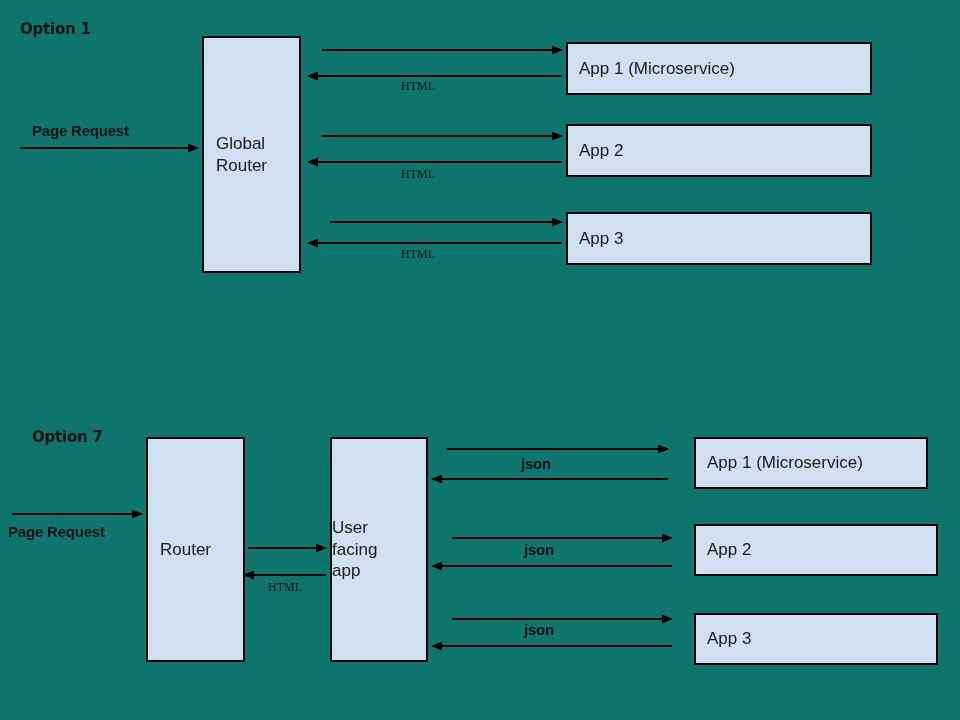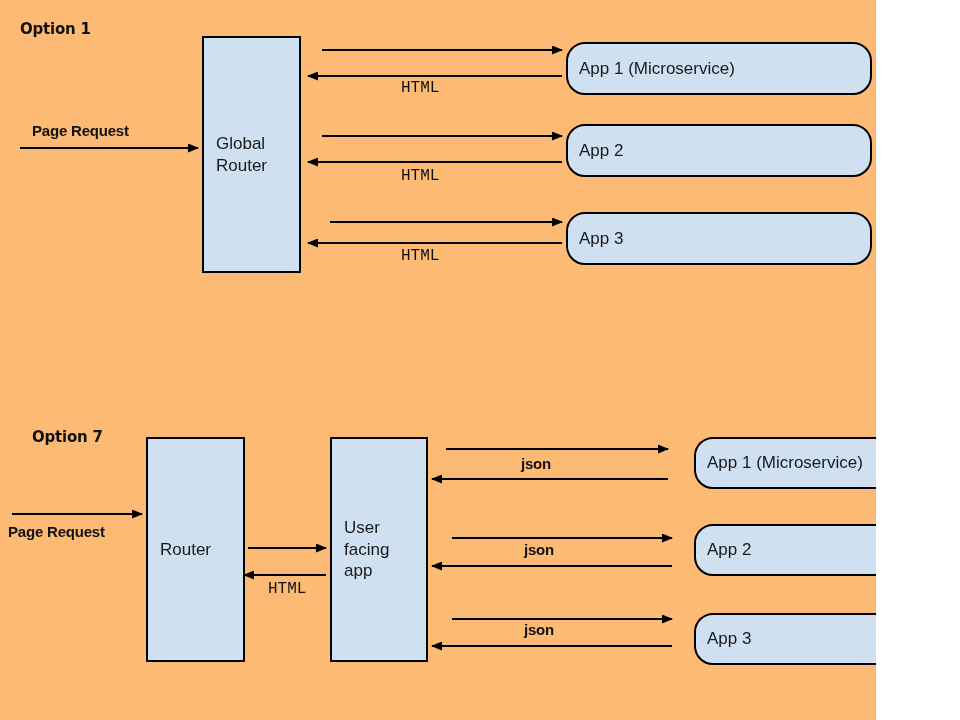--- a/index.html
+++ b/index.html
@@ -6,59 +6,58 @@
   html, body {
     margin: 0;
     padding: 0;
     background: #ffffff;
   }
   body {
     font-family: "Liberation Sans", sans-serif;
   }
   #canvas {
     position: relative;
-    width: 876px;
+    width: 960px;
     height: 720px;
-    background: #fdba74;
+    background: #0f766e;
     overflow: hidden;
   }
   .box {
     position: absolute;
     box-sizing: border-box;
     background: #cfe0f0;
     border: 2px solid #000000;
     display: flex;
     align-items: center;
     color: #1a1a1a;
     font-family: "Liberation Sans", sans-serif;
     font-size: 17px;
     line-height: 1.28;
   }
   .box.left-label {
     justify-content: flex-start;
     padding-left: 11px;
-    border-radius: 19px;
   }
   .box.center-label {
     justify-content: flex-start;
     padding-left: 12px;
   }
   .section-title {
     position: absolute;
     font-family: "DejaVu Sans", sans-serif;
     font-weight: bold;
     font-size: 15px;
     color: #111111;
     letter-spacing: -0.2px;
     white-space: nowrap;
   }
   .edge-label {
     position: absolute;
-    font-family: Liberation Mono, monospace;
-    font-size: 16px;
+    font-family: Liberation Serif, serif;
+    font-size: 12px;
     color: #111111;
     white-space: nowrap;
   }
   .edge-label.heavy {
     font-family: Liberation Sans, sans-serif;
     font-weight: bold;
     font-size: 15px;
     letter-spacing: -0.2px;
   }
   svg.arrows {
@@ -135,21 +134,21 @@
   <div class="edge-label" style="left:401px; top:167px;">HTML</div>
 
   <div class="edge-label" style="left:401px; top:247px;">HTML</div>
 
   <div class="section-title" style="left:32px; top:428px;">Option 7</div>
 
   <div class="edge-label heavy" style="left:8px; top:523px;">Page Request</div>
 
   <div class="box center-label" style="left:146px; top:437px; width:99px; height:225px;">Router</div>
 
-  <div class="box" style="left:330px; top:437px; width:98px; height:225px; padding-left:12px;">
+  <div class="box" style="left:330px; top:437px; width:98px; height:225px; ">
     <div style="display:flex; flex-direction:column;">
       <span>User</span>
       <span>facing</span>
       <span>app</span>
     </div>
   </div>
 
   <div class="edge-label" style="left:268px; top:580px;">HTML</div>
 
   <div class="box left-label" style="left:694px; top:437px; width:234px; height:52px;">App 1 (Microservice)</div>

